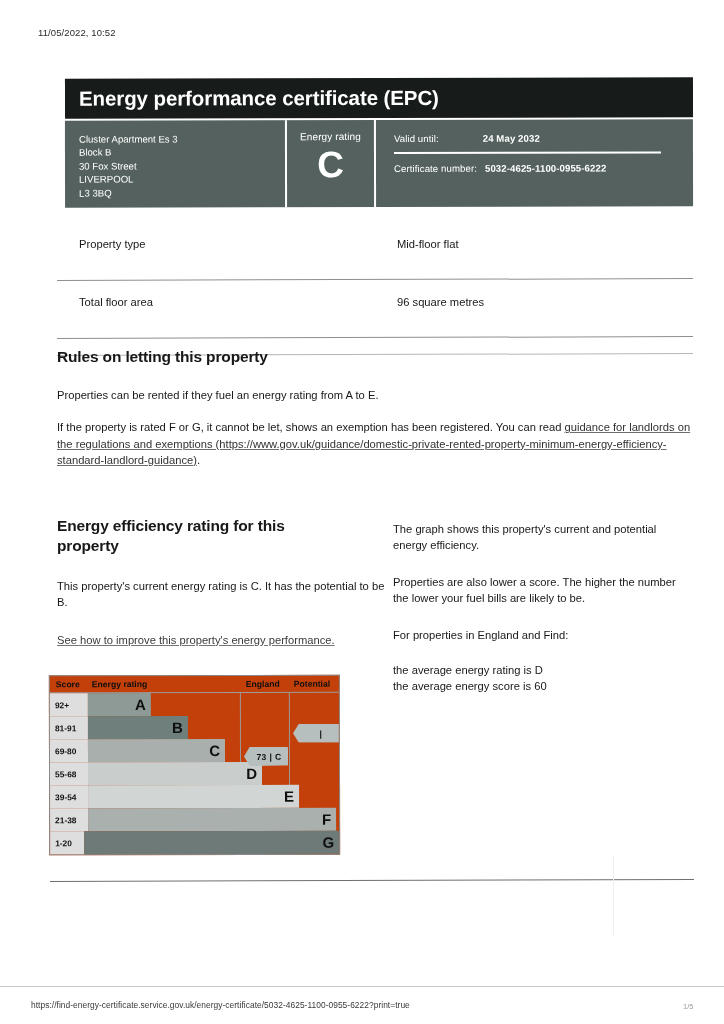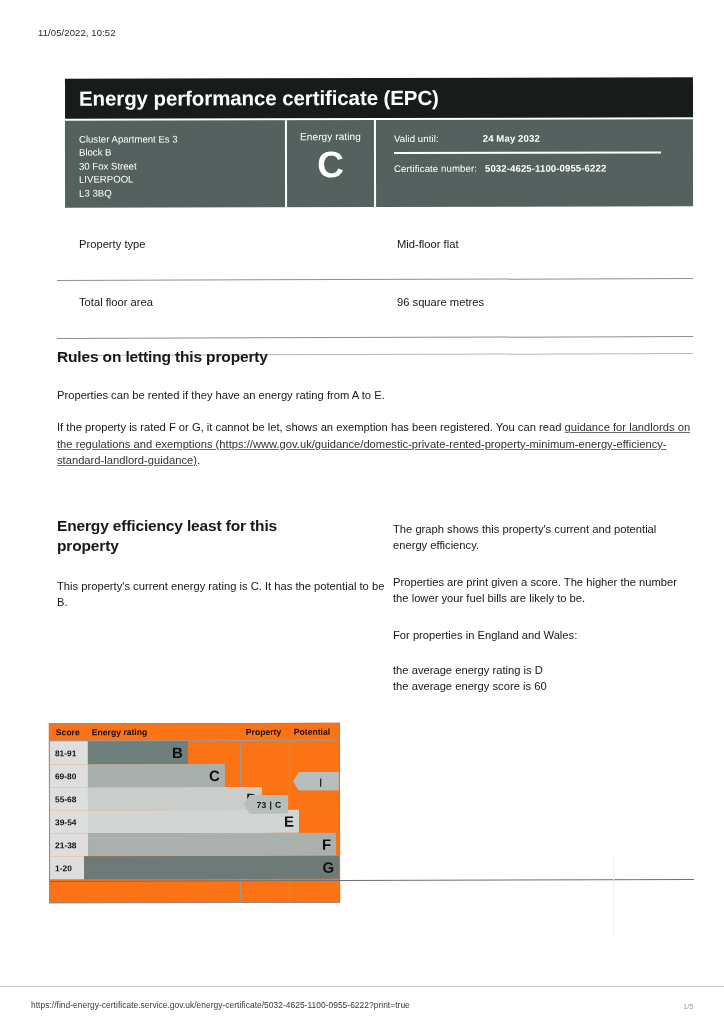--- a/index.html
+++ b/index.html
@@ -198,23 +198,22 @@
 
   
   .epc {
     position: absolute;
     left: 49px;
     top: 675px;
     width: 291px;
     height: 180px;
     border: 1px solid #8b8b8b;
     box-sizing: border-box;
-    background: #f97316;
+    background: #c2410c;
     transform: rotate(-0.1deg);
-    margin-top: 48px;
   }
   .epc-head {
     position: relative;
     height: 16px;
     border-bottom: 1px solid #9a9a9a;
     font-size: 8.6px;
     font-weight: bold;
     color: #111;
   }
   .epc-head span { position: absolute; top: 3px; white-space: nowrap; }
@@ -382,51 +381,58 @@
       <span class="dr-label">Total floor area</span>
       <span class="dr-value">96 square metres</span>
     </div>
     <div class="hr"></div>
     <div style="height:16px"></div>
     <div class="hr light"></div>
   </div>
 
   <div class="rules">
     <div class="sec-head">Rules on letting this property</div>
-    <p class="body-text">Properties can be rented if they have an energy rating from A to E.</p>
+    <p class="body-text">Properties can be rented if they fuel an energy rating from A to E.</p>
     <p class="body-text"><span>If the property is rated F or G, it cannot be let, shows an exemption has been registered. You can read </span><a class="inline-link" href="#">guidance for landlords on the regulations and exemptions (https://www.gov.uk/guidance/domestic-private-rented-property-minimum-energy-efficiency-standard-landlord-guidance)</a><span>.</span></p>
   </div>
 
   <div class="eff">
     <div class="eff-cols">
       <div class="eff-left">
-        <div class="sec-head">Energy efficiency least for this property</div>
+        <div class="sec-head">Energy efficiency rating for this property</div>
         <p>This property's current energy rating is C. It has the potential to be B.</p>
+        <p><a class="block-link" href="#">See how to improve this property's energy performance.</a></p>
       </div>
       <div class="eff-right">
         <p>The graph shows this property's current and potential energy efficiency.</p>
-        <p>Properties are print given a score. The higher the number the lower your fuel bills are likely to be.</p>
-        <p>For properties in England and Wales:</p>
+        <p>Properties are also lower a score. The higher the number the lower your fuel bills are likely to be.</p>
+        <p>For properties in England and Find:</p>
         <p class="tight">the average energy rating is D</p>
         <p class="tight" style="margin-top:-20px">the average energy score is 60</p>
       </div>
     </div>
   </div>
 
   <div class="epc">
     <div class="epc-head">
       <span class="h-score">Score</span>
       <span class="h-rating">Energy rating</span>
-      <span class="h-current">Property</span>
+      <span class="h-current">England</span>
       <span class="h-potential">Potential</span>
     </div>
     <div class="epc-grid">
       <div class="col-div c1"></div>
       <div class="col-div c2"></div>
 
+      <div class="epc-row">
+        <div class="score-cell">92+</div>
+        <div class="bar" style="width: 63px; background: rgb(141, 153, 149);">
+            <span class="letter">A</span>
+          </div>
+      </div>
       <div class="epc-row">
         <div class="score-cell">81-91</div>
         <div class="bar" style="width: 100px; background: rgb(111, 127, 123);">
             <span class="letter">B</span>
           </div>
       </div>
       <div class="epc-row">
         <div class="score-cell">69-80</div>
         <div class="bar" style="width: 137px; background: rgb(168, 174, 172);">
             <span class="letter">C</span>

